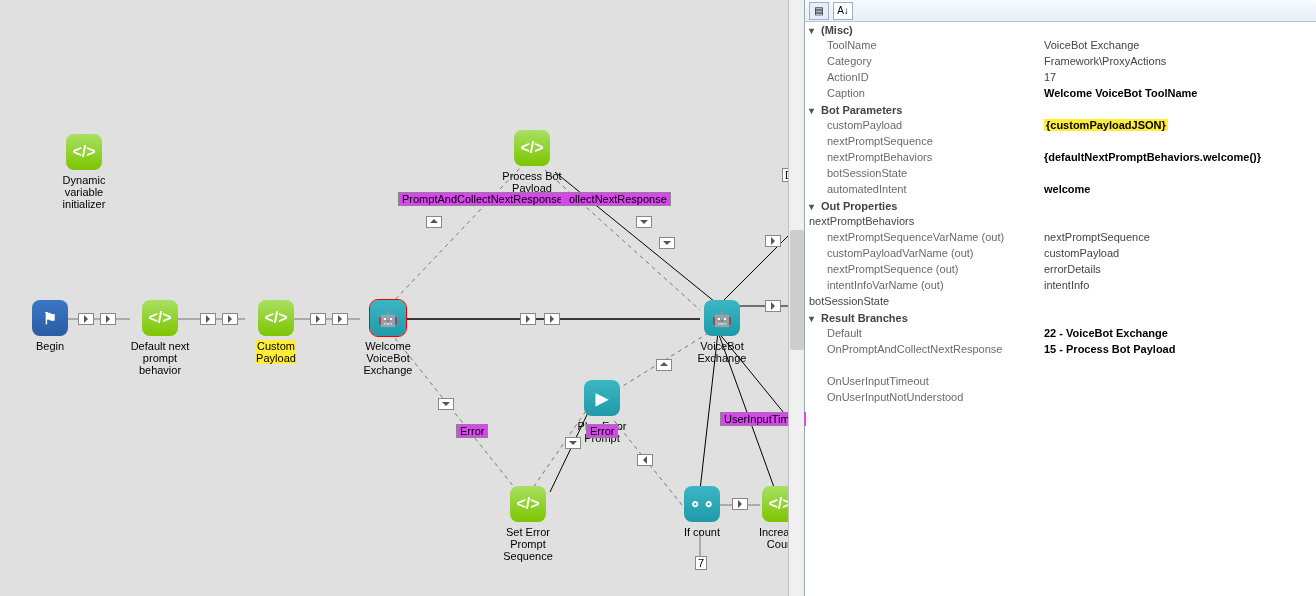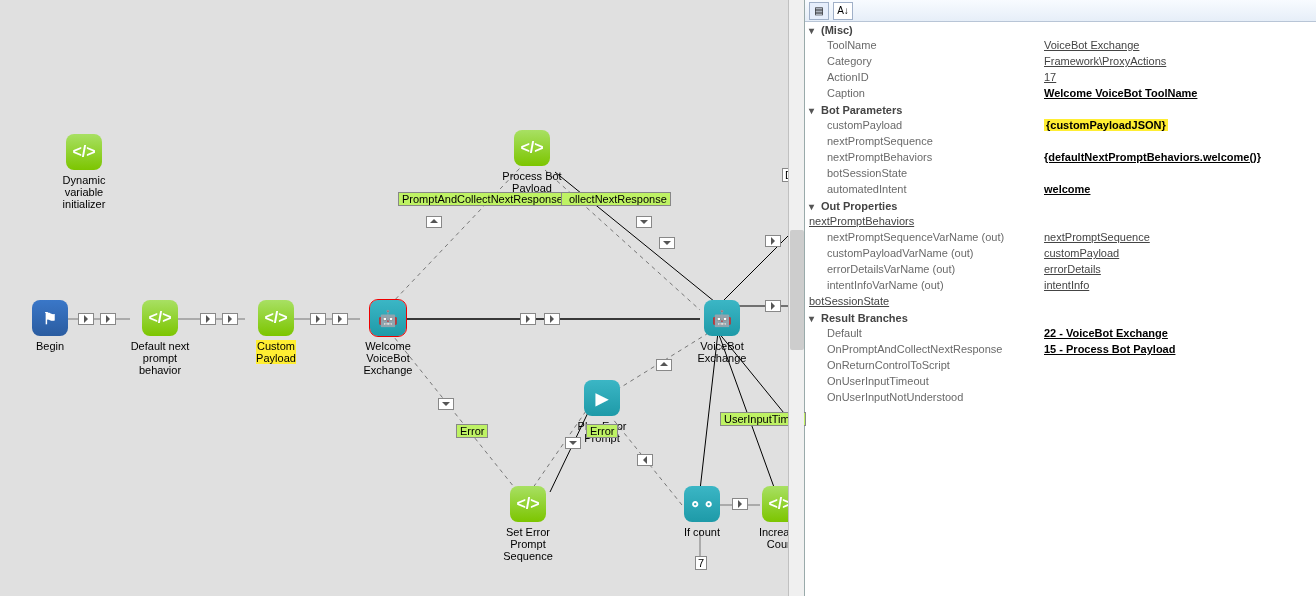--- a/index.html
+++ b/index.html
@@ -59,21 +59,21 @@
   .green { background: linear-gradient(#a8e063, #7cc500); }
   .blue  { background: linear-gradient(#3bb6c5, #1e9aa8); }
   .play  { background: linear-gradient(#3bb6c5, #1e9aa8); }
   .ifc   { background: linear-gradient(#3bb6c5, #1e9aa8); }
   .flag  { background: linear-gradient(#3a77c8, #2a5ca0); }
   .node-label { color: #000; font-size: 11px; line-height: 12px; }
   .highlight { background: #ffee33; }
   .selected { outline: 1px solid #e00; outline-offset: 0; }
   .edge-label {
     position: absolute;
-    background: #bef264;
+    background: #d946ef;
     border: 1px solid #888;
     padding: 0 3px;
     font-size: 11px;
     white-space: nowrap;
   }
   .small-box {
     position: absolute;
     background: #fff;
     border: 1px solid #888;
     padding: 0 2px;
@@ -155,21 +155,20 @@
   .row .label-cell {
     width: 235px;
     padding: 1px 4px 1px 22px;
     color: #6a6a6a;
     white-space: nowrap;
   }
   .row .value-cell {
     flex: 1;
     padding: 1px 4px;
     color: #444;
-    text-decoration: underline;
   }
   .row .value-cell.bold { color: #000; font-weight: bold; }
   .hl-yellow { background: #ffee33; display:inline-block; padding:0 2px; }
 </style>
 </head>
 <body>
 
 <div class="canvas">
   <svg class="edges">
 
@@ -343,21 +342,21 @@
       </div>
       <div class="row">
         <div class="label-cell">nextPromptSequenceVarName (out)</div>
         <div class="value-cell">nextPromptSequence</div>
       </div>
       <div class="row">
         <div class="label-cell">customPayloadVarName (out)</div>
         <div class="value-cell">customPayload</div>
       </div>
       <div class="row">
-        <div class="label-cell">errorDetailsVarName (out)</div>
+        <div class="label-cell">nextPromptSequence (out)</div>
         <div class="value-cell">errorDetails</div>
       </div>
       <div class="row">
         <div class="label-cell">intentInfoVarName (out)</div>
         <div class="value-cell">intentInfo</div>
       </div>
       <div class="row">
         <div class="value-cell">botSessionState</div>
       </div>
       <div class="group-header">
@@ -366,21 +365,20 @@
       </div>
       <div class="row">
         <div class="label-cell">Default</div>
         <div class="value-cell bold">22 - VoiceBot Exchange</div>
       </div>
       <div class="row">
         <div class="label-cell">OnPromptAndCollectNextResponse</div>
         <div class="value-cell bold">15 - Process Bot Payload</div>
       </div>
       <div class="row">
-        <div class="label-cell">OnReturnControlToScript</div>
         <div class="value-cell"></div>
       </div>
       <div class="row">
         <div class="label-cell">OnUserInputTimeout</div>
         <div class="value-cell"></div>
       </div>
       <div class="row">
         <div class="label-cell">OnUserInputNotUnderstood</div>
         <div class="value-cell"></div>
       </div>

